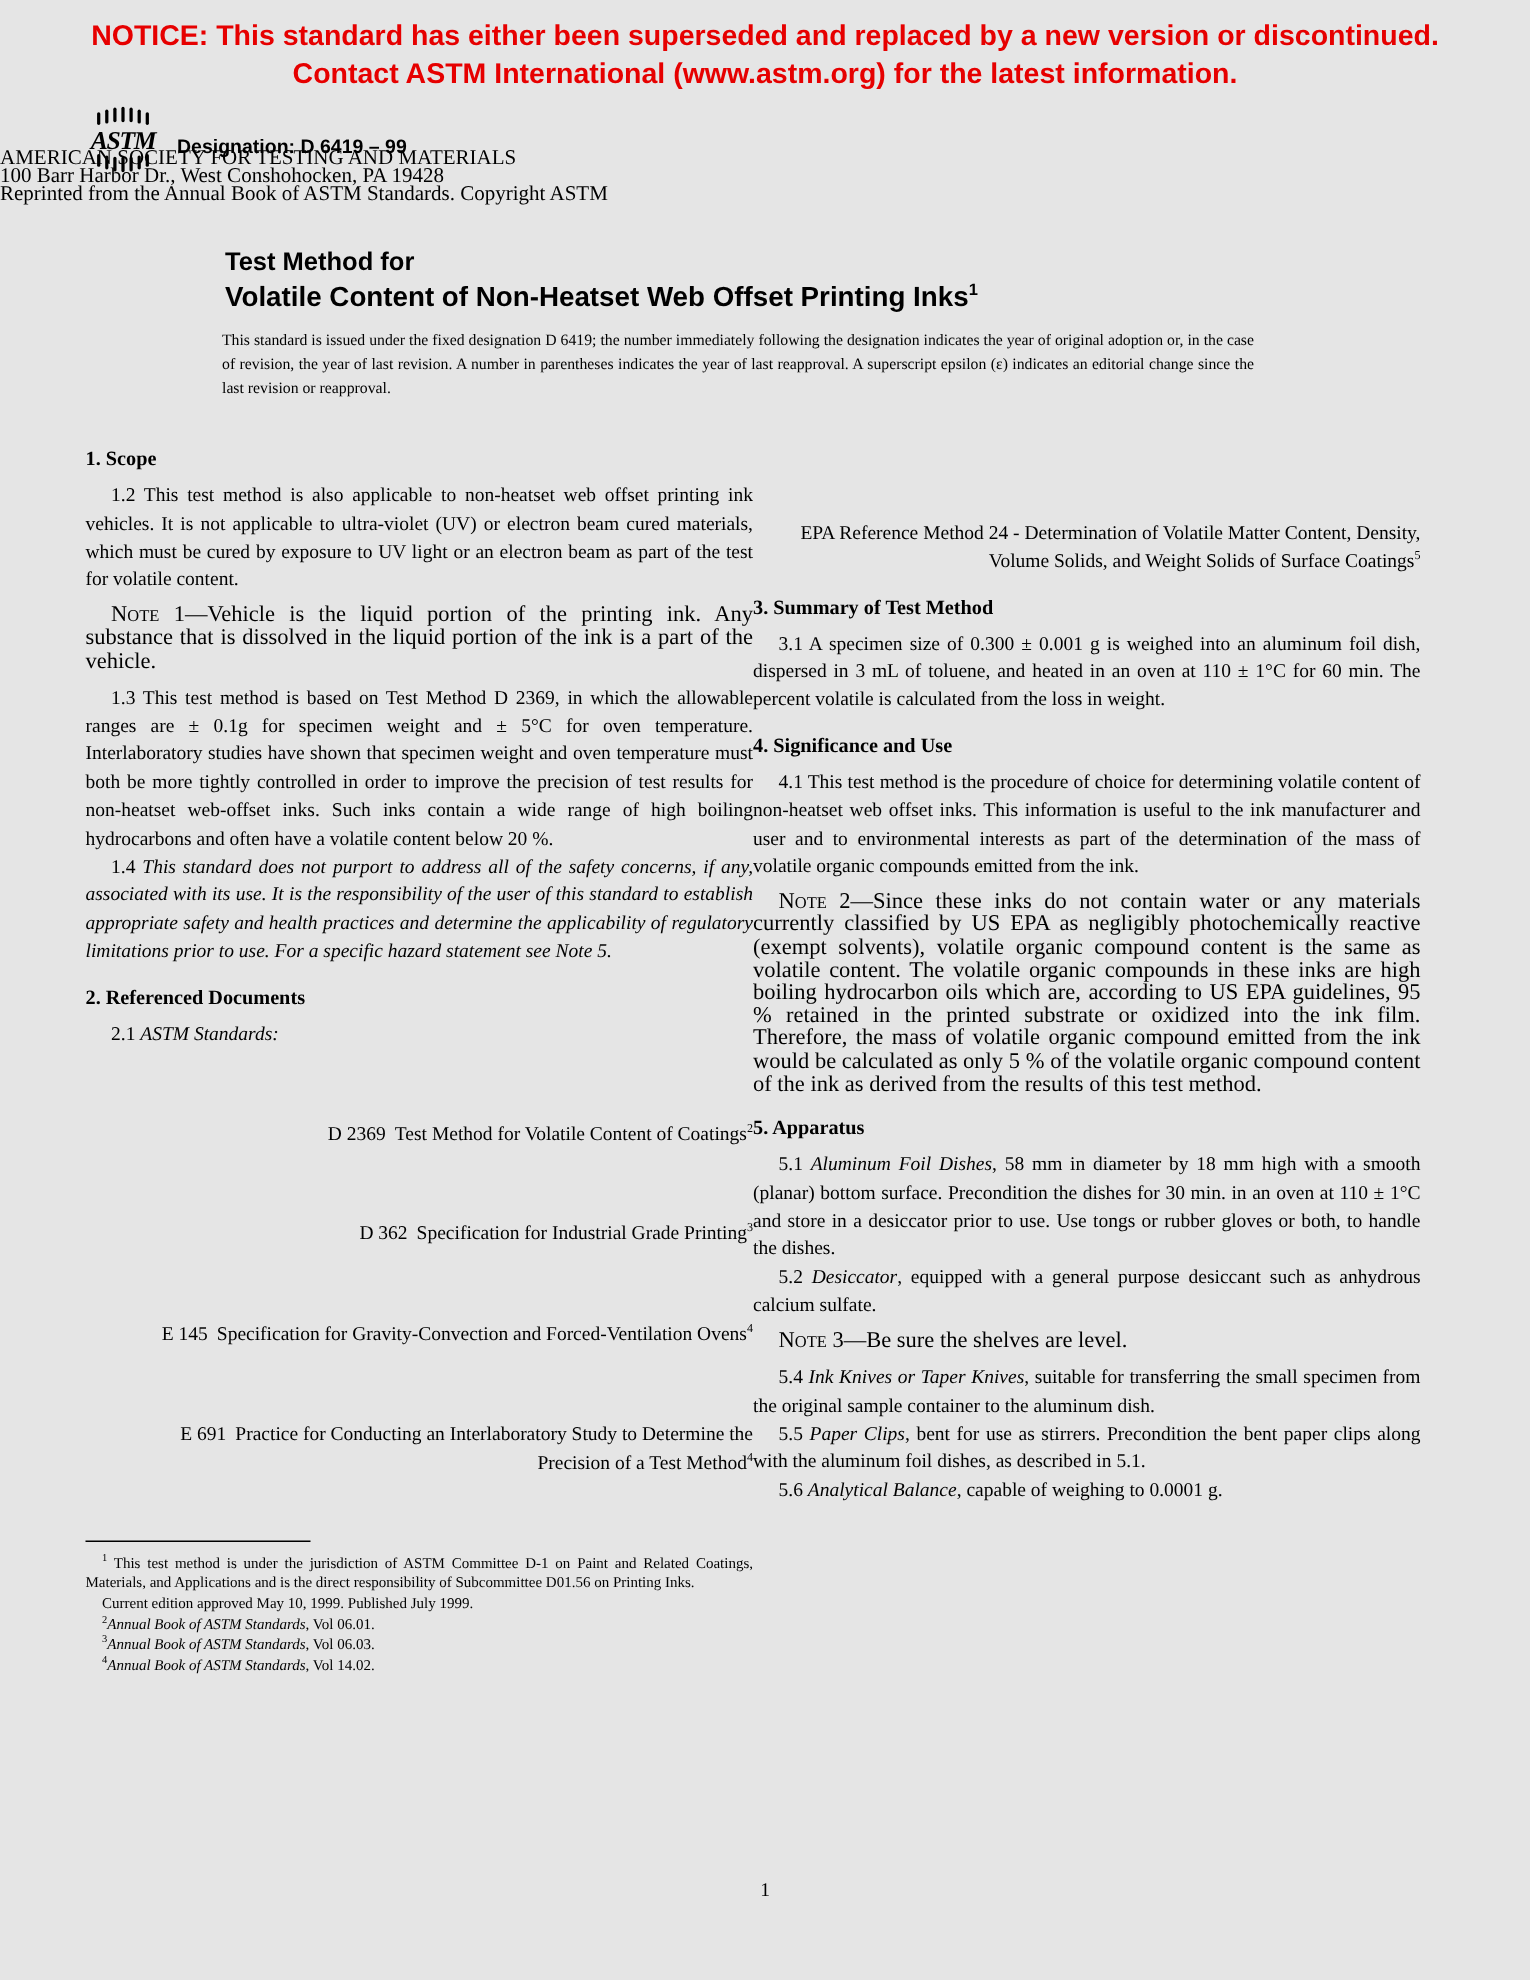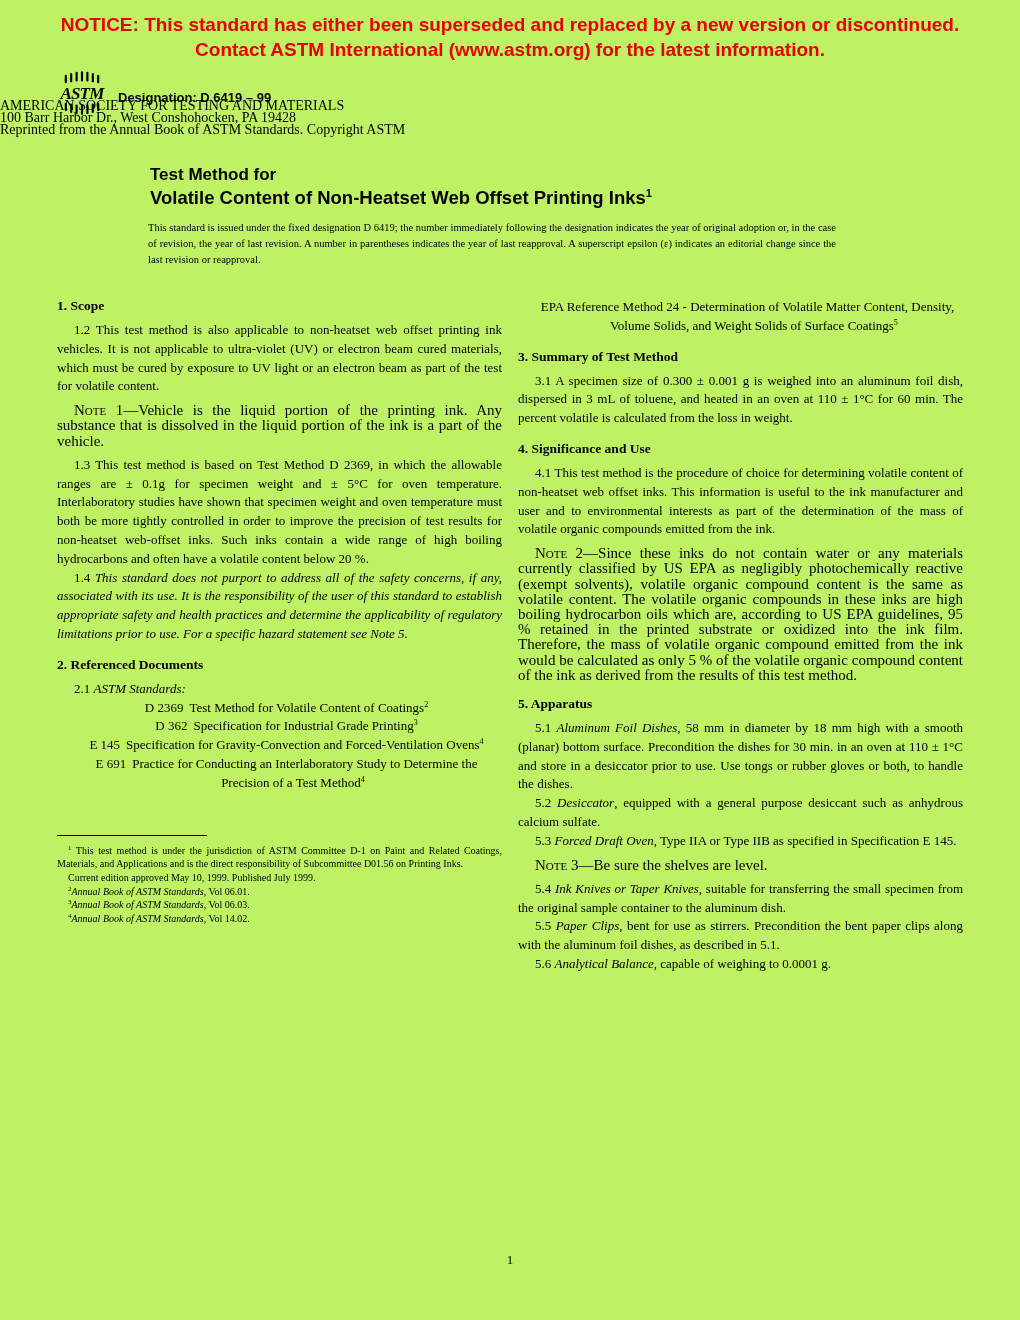--- a/index.html
+++ b/index.html
@@ -1,20 +1,20 @@
 <!DOCTYPE html>
 <html lang="en"><head>
 <meta charset="utf-8">
 <style>
   * { margin:0; padding:0; box-sizing:border-box; }
   html,body { background:#ffffff; }
   .page {
     position:relative;
     width:1020px; height:1320px;
-    background:#bef264;
+    background:#e5e5e5;
     color:#000;
     font-family:"Liberation Serif", serif;
     overflow:hidden;
     margin:0 auto;
   }
   .notice {
     position:absolute; top:12px; left:0; right:0;
     text-align:center;
     font-family:"Liberation Sans", sans-serif;
     font-weight:bold;
@@ -35,40 +35,41 @@
   }
   .title-block { position:absolute; top:140px; left:150px; font-family:"Liberation Sans", sans-serif; font-weight:bold; }
   .title1 { font-size:17px; line-height:22px;margin-top:24px; }
   .title2 { font-size:18.5px; line-height:24px; }
   .title2 sup { font-size:11px; }
   .issue-note {
     position:absolute; top:220px; left:148px; width:688px;
     font-size:10.5px; line-height:16px;
     text-align:justify;
   }
-  .cols { position:absolute; top:298px; left:57px; width:906px; display:flex; gap:16px; }
+  .cols { position:absolute; top:298px; left:57px; width:906px; display:flex; }
   .col { width:445px; }
   .heading { font-size:13.5px; font-weight:bold; margin:13px 0 7px 0; font-family:"Liberation Serif", serif; }
   .col .heading:first-child { margin-top:0; }
   .para {
     font-size:13px; line-height:18.8px;
     text-align:justify; text-indent:17px;
     hyphens:auto;
   }
   .note {
     font-size:15px; line-height:15.2px;
     text-align:justify; text-indent:17px;
     margin:7px 0;
     hyphens:auto;
   }
   .note-label { font-variant:small-caps; }
   .ref {
     font-size:13px; line-height:18.8px;
     padding-left:27px; text-indent:-13px;
-    text-align:center;
+    text-align:right;
+    margin-top:48px;
   }
   .ref-code { margin-right:6px; }
   .it { font-style:italic; }
   sup { font-size:0.62em; vertical-align:super; line-height:0; }
   .fn-sep { width:150px; border-top:1.5px solid #000; margin:42px 0 8px 0; }
   .footnote {
     font-size:10px; line-height:13.7px;
     text-align:justify; text-indent:11px;
     hyphens:auto;
   }
@@ -151,21 +152,20 @@
       <h2 class="heading">3.  Summary of Test Method</h2>
       <p class="para">3.1 A specimen size of 0.300 ± 0.001 g is weighed into an aluminum foil dish, dispersed in 3 mL of toluene, and heated in an oven at 110 ± 1°C for 60 min. The percent volatile is calculated from the loss in weight.</p>
 
       <h2 class="heading">4.  Significance and Use</h2>
       <p class="para">4.1 This test method is the procedure of choice for determining volatile content of non-heatset web offset inks. This information is useful to the ink manufacturer and user and to environmental interests as part of the determination of the mass of volatile organic compounds emitted from the ink.</p>
       <p class="note"><span class="note-label">Note 2</span><span>—Since these inks do not contain water or any materials currently classified by US EPA as negligibly photochemically reactive (exempt solvents), volatile organic compound content is the same as volatile content. The volatile organic compounds in these inks are high boiling hydrocarbon oils which are, according to US EPA guidelines, 95 % retained in the printed substrate or oxidized into the ink film. Therefore, the mass of volatile organic compound emitted from the ink would be calculated as only 5 % of the volatile organic compound content of the ink as derived from the results of this test method.</span></p>
 
       <h2 class="heading">5.  Apparatus</h2>
       <p class="para"><span>5.1 </span><span class="it">Aluminum Foil Dishes</span><span>, 58 mm in diameter by 18 mm high with a smooth (planar) bottom surface. Precondition the dishes for 30 min. in an oven at 110 ± 1°C and store in a desiccator prior to use. Use tongs or rubber gloves or both, to handle the dishes.</span></p>
       <p class="para"><span>5.2 </span><span class="it">Desiccator</span><span>, equipped with a general purpose desiccant such as anhydrous calcium sulfate.</span></p>
-      <p class="para"><span>5.3 </span><span class="it">Forced Draft Oven</span><span>, Type IIA or Type IIB as specified in Specification E 145.</span></p>
       <p class="note"><span class="note-label">Note 3</span><span>—Be sure the shelves are level.</span></p>
       <p class="para"><span>5.4 </span><span class="it">Ink Knives or Taper Knives</span><span>, suitable for transferring the small specimen from the original sample container to the aluminum dish.</span></p>
       <p class="para"><span>5.5 </span><span class="it">Paper Clips</span><span>, bent for use as stirrers. Precondition the bent paper clips along with the aluminum foil dishes, as described in 5.1.</span></p>
       <p class="para"><span>5.6 </span><span class="it">Analytical Balance</span><span>, capable of weighing to 0.0001 g.</span></p>
     </div>
 
   </div>
 
   <div class="pageno">1</div>
 

